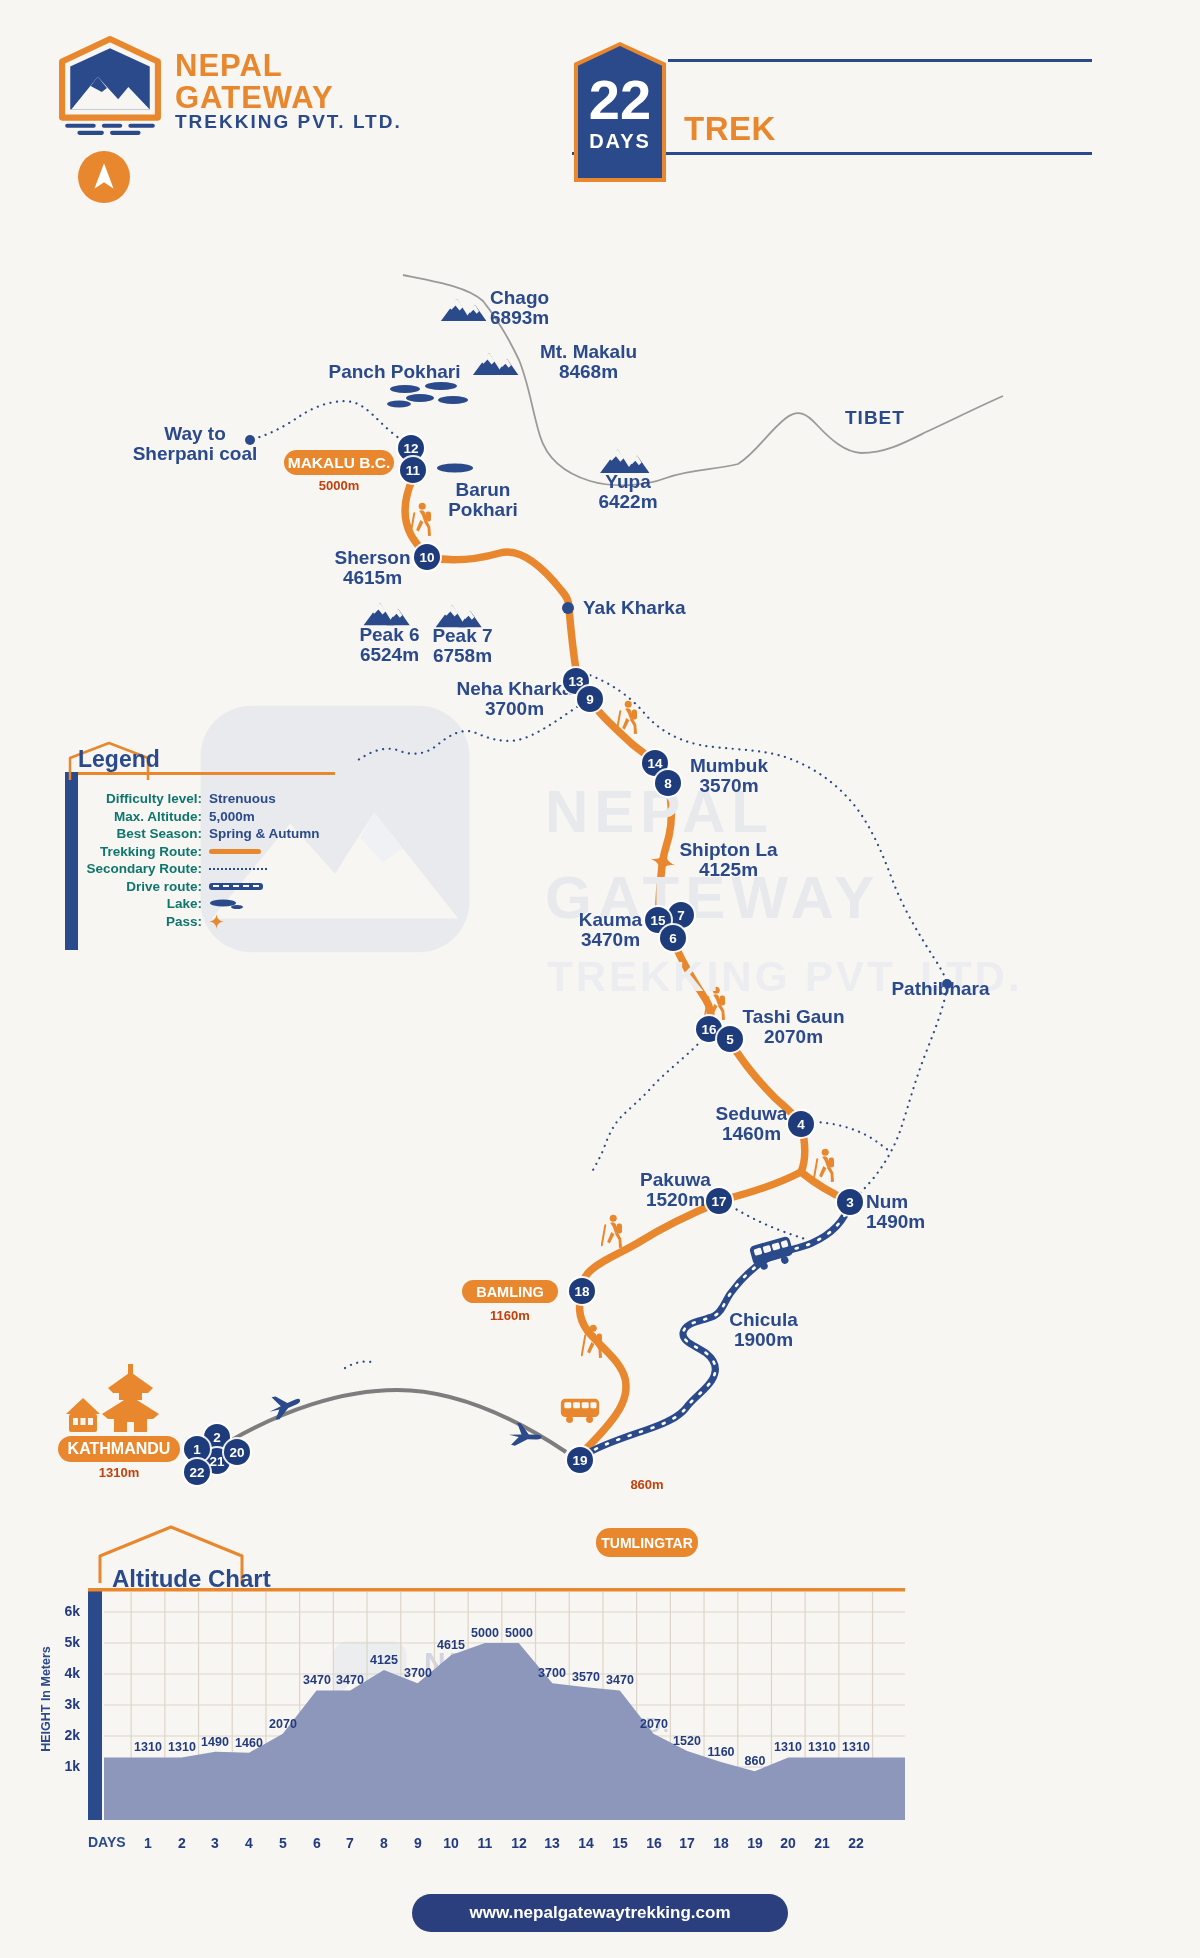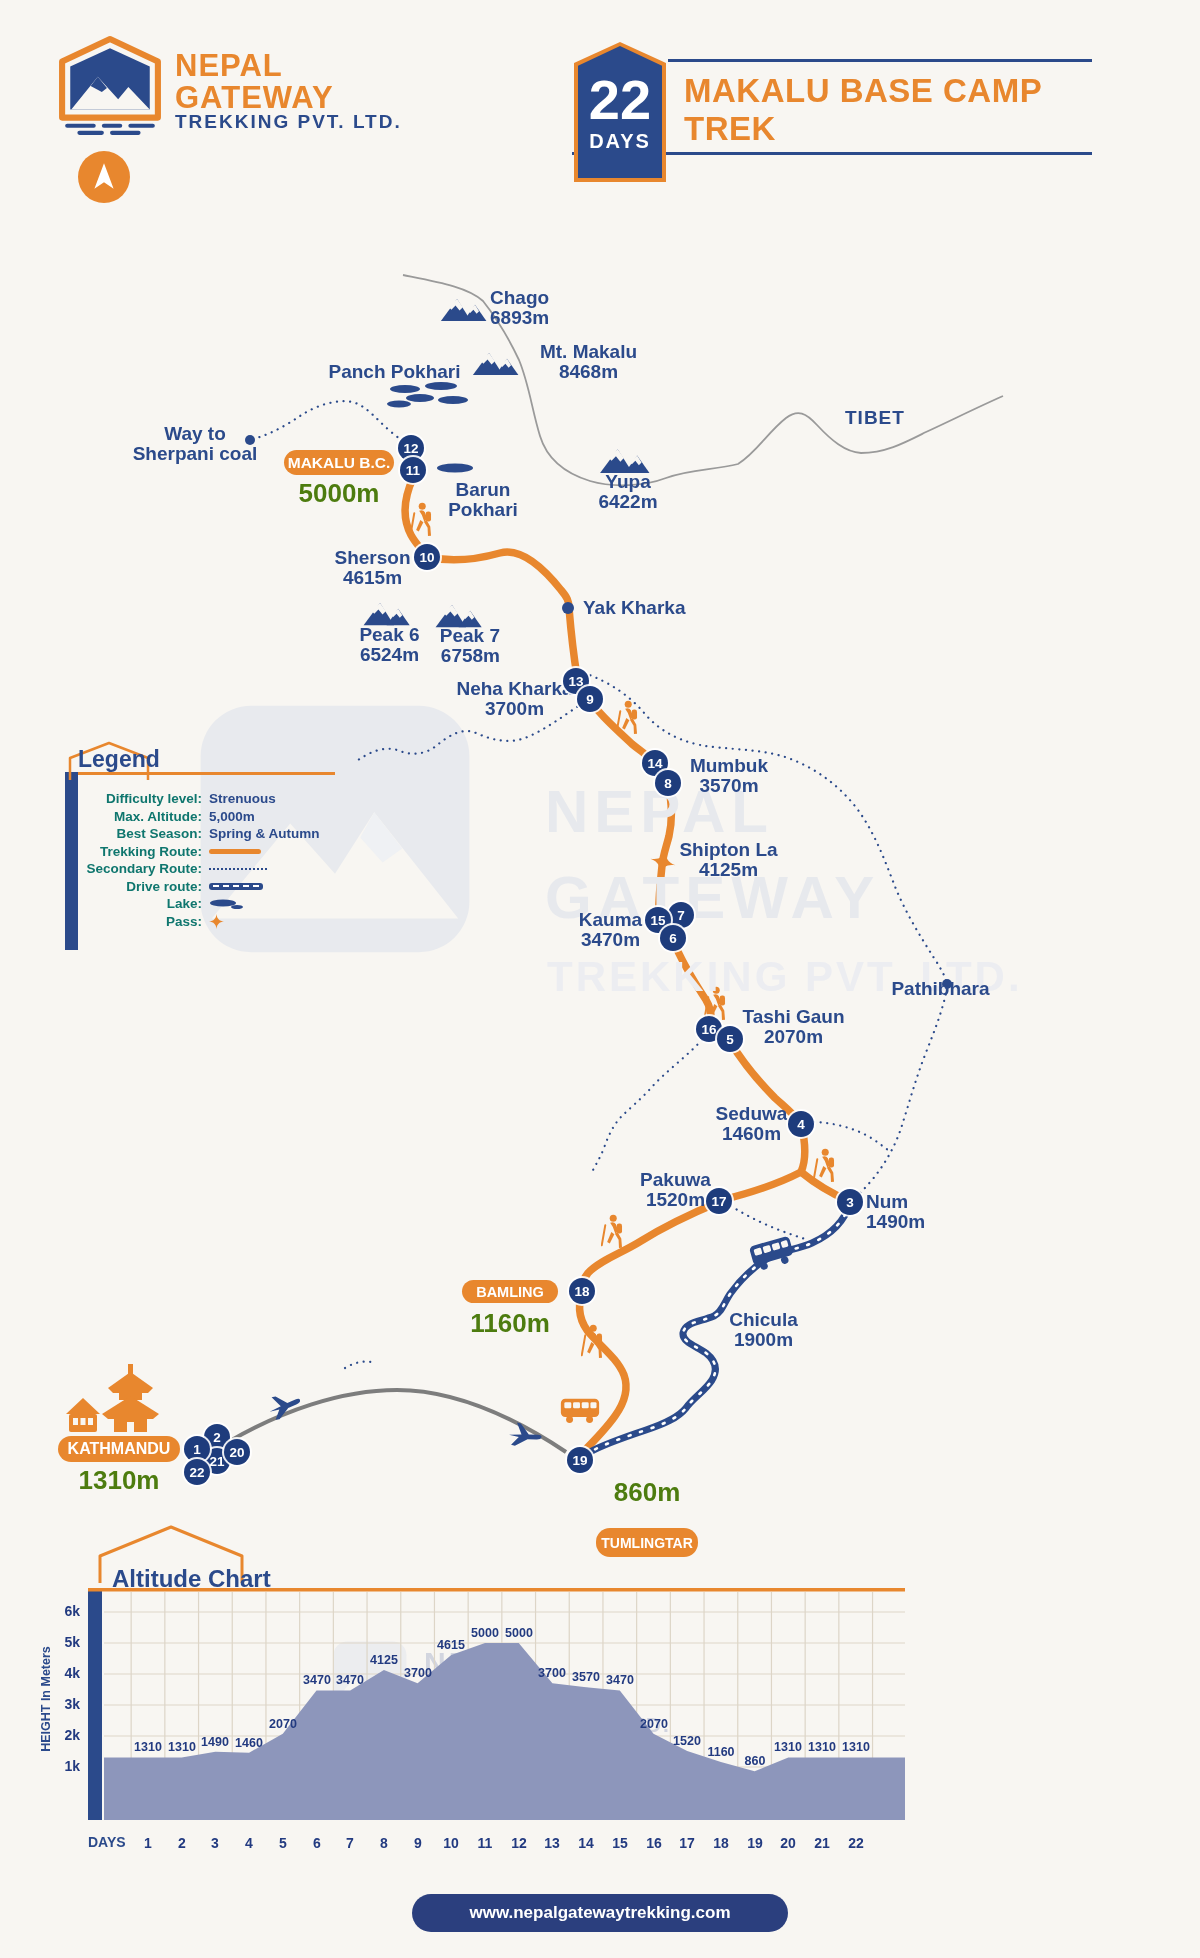--- a/index.html
+++ b/index.html
@@ -18,21 +18,21 @@
   .db-days{font-size:20px;font-weight:bold;letter-spacing:2px;margin-top:2px;}
   .main-title{position:absolute;left:684px;top:72px;color:#E8872E;font-weight:bold;font-size:33px;line-height:38px;letter-spacing:.5px;}
   .north{position:absolute;left:78px;top:151px;width:52px;height:52px;border-radius:50%;background:#E8872E;
          display:flex;align-items:center;justify-content:center;}
   
   .lbl{position:absolute;color:#2B4A8B;font-weight:bold;font-size:19px;line-height:20px;text-align:center;}
   .lbl.la{text-align:left;}
   .lbl span{display:block;}
   .pill{position:absolute;background:#E8872E;color:#fff;font-weight:bold;border-radius:14px;
         display:flex;align-items:center;justify-content:center;white-space:nowrap;}
-  .elev{position:absolute;color:#4d7c0f;font-weight:bold;font-size:26px;text-align:center;}
+  .elev{position:absolute;color:#c2410c;font-weight:bold;font-size:13px;text-align:center;}
   .marker{position:absolute;width:26px;height:26px;border-radius:50%;background:#1E3C7C;color:#fff;
           font-weight:bold;font-size:13.5px;display:flex;align-items:center;justify-content:center;
           box-shadow:0 0 0 2px rgba(255,255,255,.9);}
   
   .wm{position:absolute;color:#E7E9ED;font-weight:bold;line-height:1;white-space:nowrap;}
   
   .lg-label{color:#0f766e;font-weight:bold;font-size:13.5px;text-align:right;width:122px;flex:none;}
   .lg-value{color:#2B4A8B;font-weight:bold;font-size:13.5px;margin-left:7px;display:flex;align-items:center;}
   .lg-row{display:flex;align-items:center;height:17.5px;}
   .sw-trek{width:52px;height:5px;background:#E8872E;border-radius:3px;display:inline-block;}
@@ -215,21 +215,21 @@
   <div class="hr-line" style="left:572px;top:152px;width:520px;"></div>
 
   <div class="days-badge">
     <div class="db-outer"></div>
     <div class="db-inner">
       <div class="db-num">22</div>
       <div class="db-days">DAYS</div>
     </div>
   </div>
   <div class="main-title">
-    <span>MAKALU BASE CAMP</span><br>
+    <br>
     <span>TREK</span>
   </div>
 
   <div class="wm" style="left:545px;top:782px;font-size:60px;letter-spacing:6px;">NEPAL</div>
   <div class="wm" style="left:545px;top:868px;font-size:60px;letter-spacing:6px;">GATEWAY</div>
   <div class="wm" style="left:547px;top:956px;font-size:42px;letter-spacing:3px;color:#ECEDF1;">TREKKING PVT. LTD.</div>
   <div class="wm" style="left:424px;top:1648px;font-size:30px;letter-spacing:3px;color:#C9CDDB;opacity:.8;">NEPAL</div>
   <div class="wm" style="left:424px;top:1682px;font-size:30px;letter-spacing:3px;color:#C9CD DB;opacity:.8;">GATEWAY</div>
   <div class="wm" style="left:424px;top:1714px;font-size:21px;letter-spacing:2px;color:#C9CDDB;opacity:.8;">TREKKING PVT. LTD.</div>
 
@@ -263,21 +263,21 @@
       <span>Sherson</span>
       <span>4615m</span>
     </div>
   <div class="lbl la" style="left:583px;top:598px;">
       <span>Yak Kharka</span>
     </div>
   <div class="lbl" style="left:352px;top:625px;width:75px;">
       <span>Peak 6</span>
       <span>6524m</span>
     </div>
-  <div class="lbl" style="left:425px;top:626px;width:75px;text-align:right;">
+  <div class="lbl" style="left:425px;top:626px;width:75px;">
       <span>Peak 7</span>
       <span>6758m</span>
     </div>
   <div class="lbl" style="left:442px;top:679px;width:145px;">
       <span>Neha Kharka</span>
       <span>3700m</span>
     </div>
   <div class="lbl" style="left:684px;top:756px;width:90px;">
       <span>Mumbuk</span>
       <span>3570m</span>

